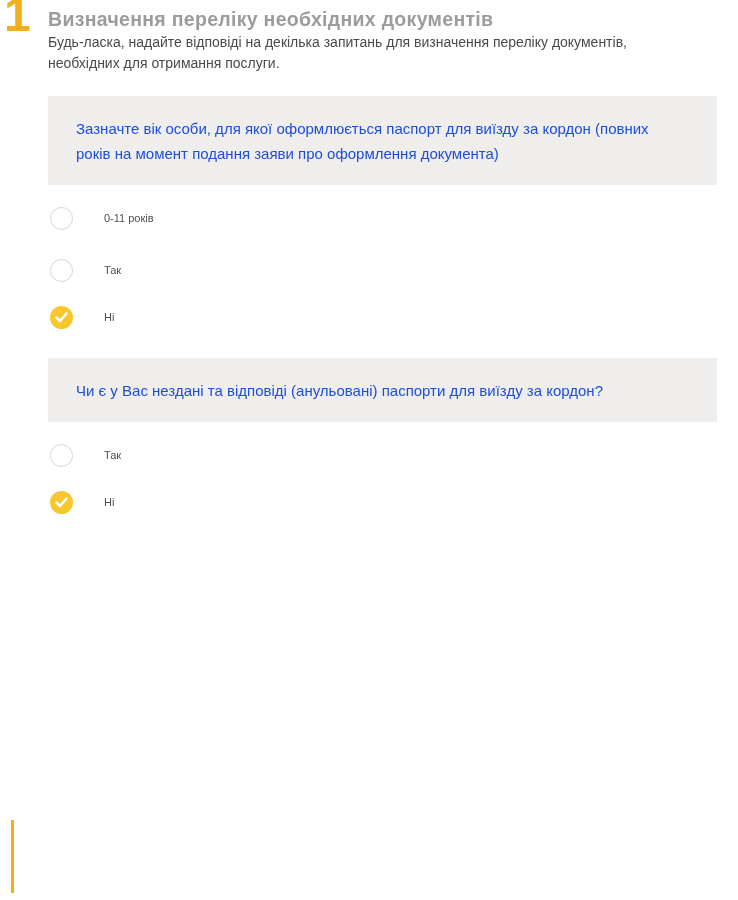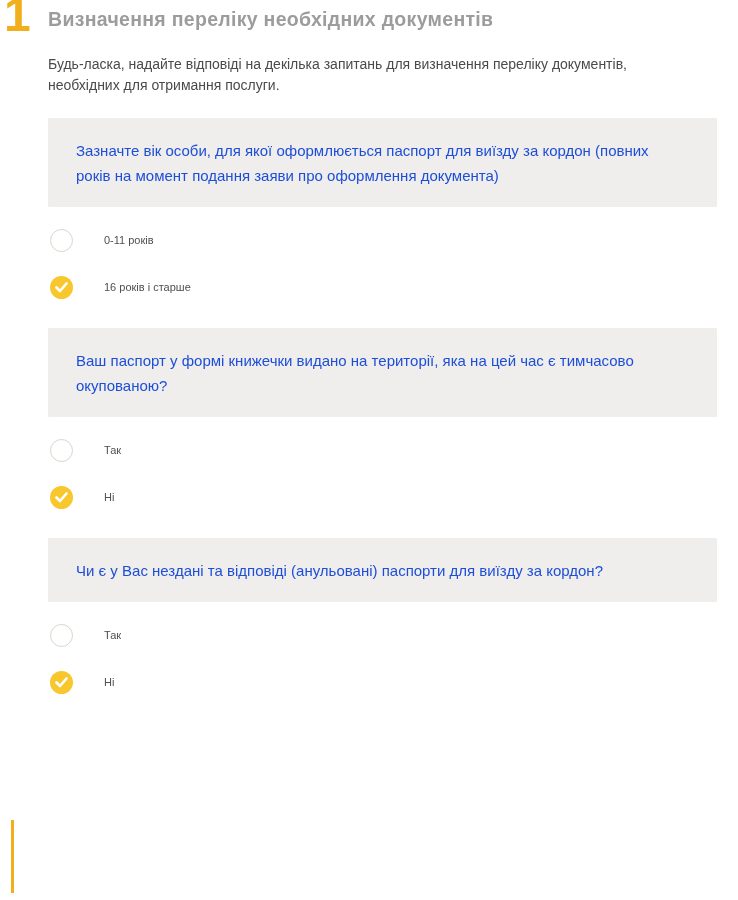--- a/index.html
+++ b/index.html
@@ -23,21 +23,20 @@
     padding: 7px 21px 0 48px;
   }
   .page-title {
     font-size: 19.5px;
     font-weight: bold;
     color: #9C9C9C;
     letter-spacing: 0.3px;
     line-height: 25px;
   }
   .page-subtitle {
-    margin-top: 22px;
     font-size: 14px;
     line-height: 21px;
     color: #4A4A4A;
     max-width: 650px;
   }
   .questions { margin-top: 0; }
   .question-block { margin-top: 22px; }
   .question-block + .question-block { margin-top: 30px; }
   .question-box {
     background: var(--box-gray, #EFEEEC);
@@ -101,35 +100,24 @@
     <div class="option-list">
   <div class="option-row">
     <span class="radio">
       
     </span>
     <span class="option-label">0-11 років</span>
   </div>
 
 
 
-  <div class="option-row">
-    <span class="radio checked">
-      <svg width="13" height="11" viewBox="0 0 13 11" aria-hidden="true">
-        <polyline points="1.5,5.5 5,9 11.5,1.5" fill="none" stroke="#ffffff" stroke-width="2.6" stroke-linecap="round" stroke-linejoin="round"></polyline>
-      </svg>
-    </span>
-    <span class="option-label">16 років і старше</span>
-  </div>
 </div>
   </div>
 
   <div class="question-block">
-    <div class="question-box">
-      <span>Ваш паспорт у формі книжечки видано на території, яка на цей час є тимчасово окупованою?</span>
-    </div>
     <div class="option-list">
   <div class="option-row">
     <span class="radio">
       
     </span>
     <span class="option-label">Так</span>
   </div>
 
   <div class="option-row">
     <span class="radio checked">

